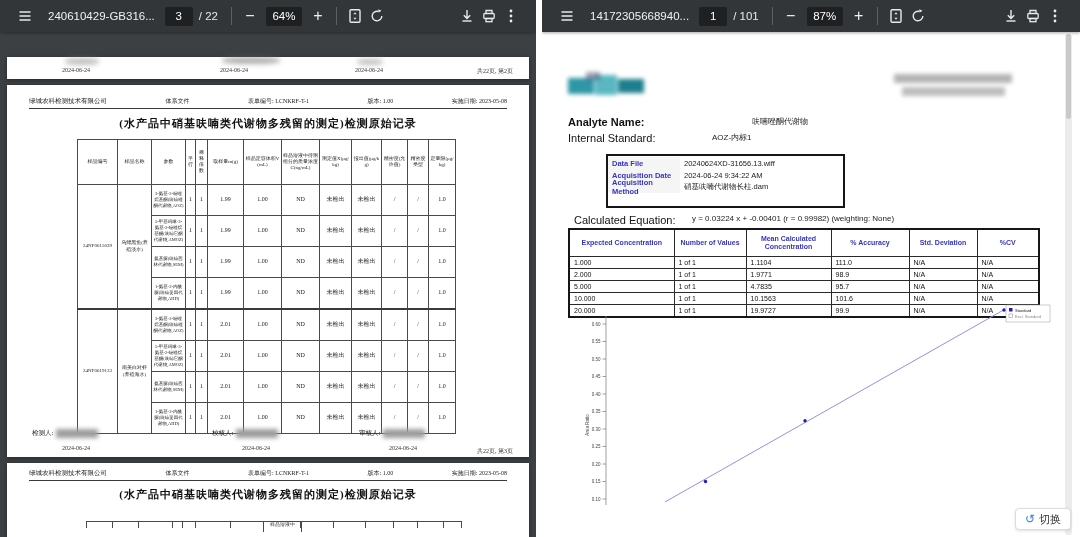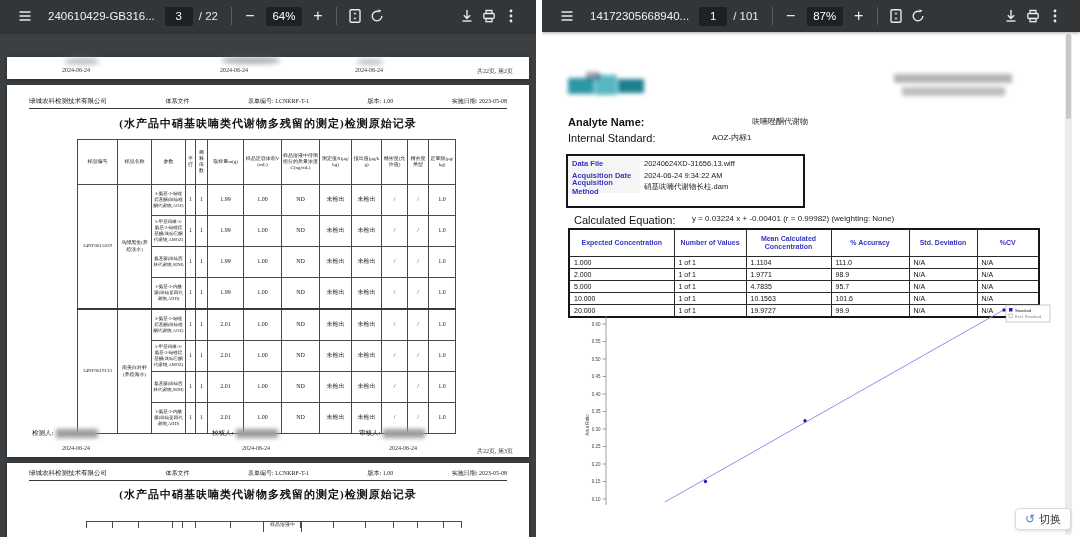--- a/index.html
+++ b/index.html
@@ -61,21 +61,21 @@
   .logo-blur{position:absolute;left:26px;top:40px;width:76px;height:28px;filter:blur(2px);}
   .logo-blur i{position:absolute;display:block;}
   .hdr-blur-1{left:352px;top:42px;width:118px;height:9px;background:#b3b3b3;}
   .hdr-blur-2{left:360px;top:55px;width:103px;height:9px;background:#bdbdbd;}
 
   .lab{position:absolute;font-size:11px;font-weight:bold;color:#111;white-space:nowrap;}
   .val{position:absolute;font-size:8px;color:#222;white-space:nowrap;}
 
   .infobox{position:absolute;left:24px;top:122px;width:481px;height:54px;display:flex;gap:1px;}
   .ibx{border:2px solid #161616;background:#fff;box-sizing:border-box;display:flex;flex-direction:column;justify-content:flex-start;padding:1px 0;}
-  .ibx-l{width:239px;}
+  .ibx-l{width:239px;margin-left:40px;}
   .ibx-r{width:241px;}
   .irow{display:flex;height:12px;align-items:center;}
   .irow .k{font-size:7.5px;font-weight:bold;color:#3434c0;padding-left:4px;box-sizing:border-box;background:#f5f5f5;height:100%;display:flex;align-items:center;}
   .ibx-l .k{width:72px;}
   .ibx-r .k{width:74px;}
   .irow .v{font-size:7.5px;color:#1a1a1a;padding-left:4px;white-space:nowrap;}
 
   table.res{position:absolute;left:26px;top:196px;border-collapse:collapse;table-layout:fixed;background:#fff;border:2px solid #161616;}
   table.res th{border:1.5px solid #2a2a2a;font-size:7px;font-weight:bold;color:#3434c0;text-align:center;
        height:26px;line-height:1.15;padding:0 2px;}

